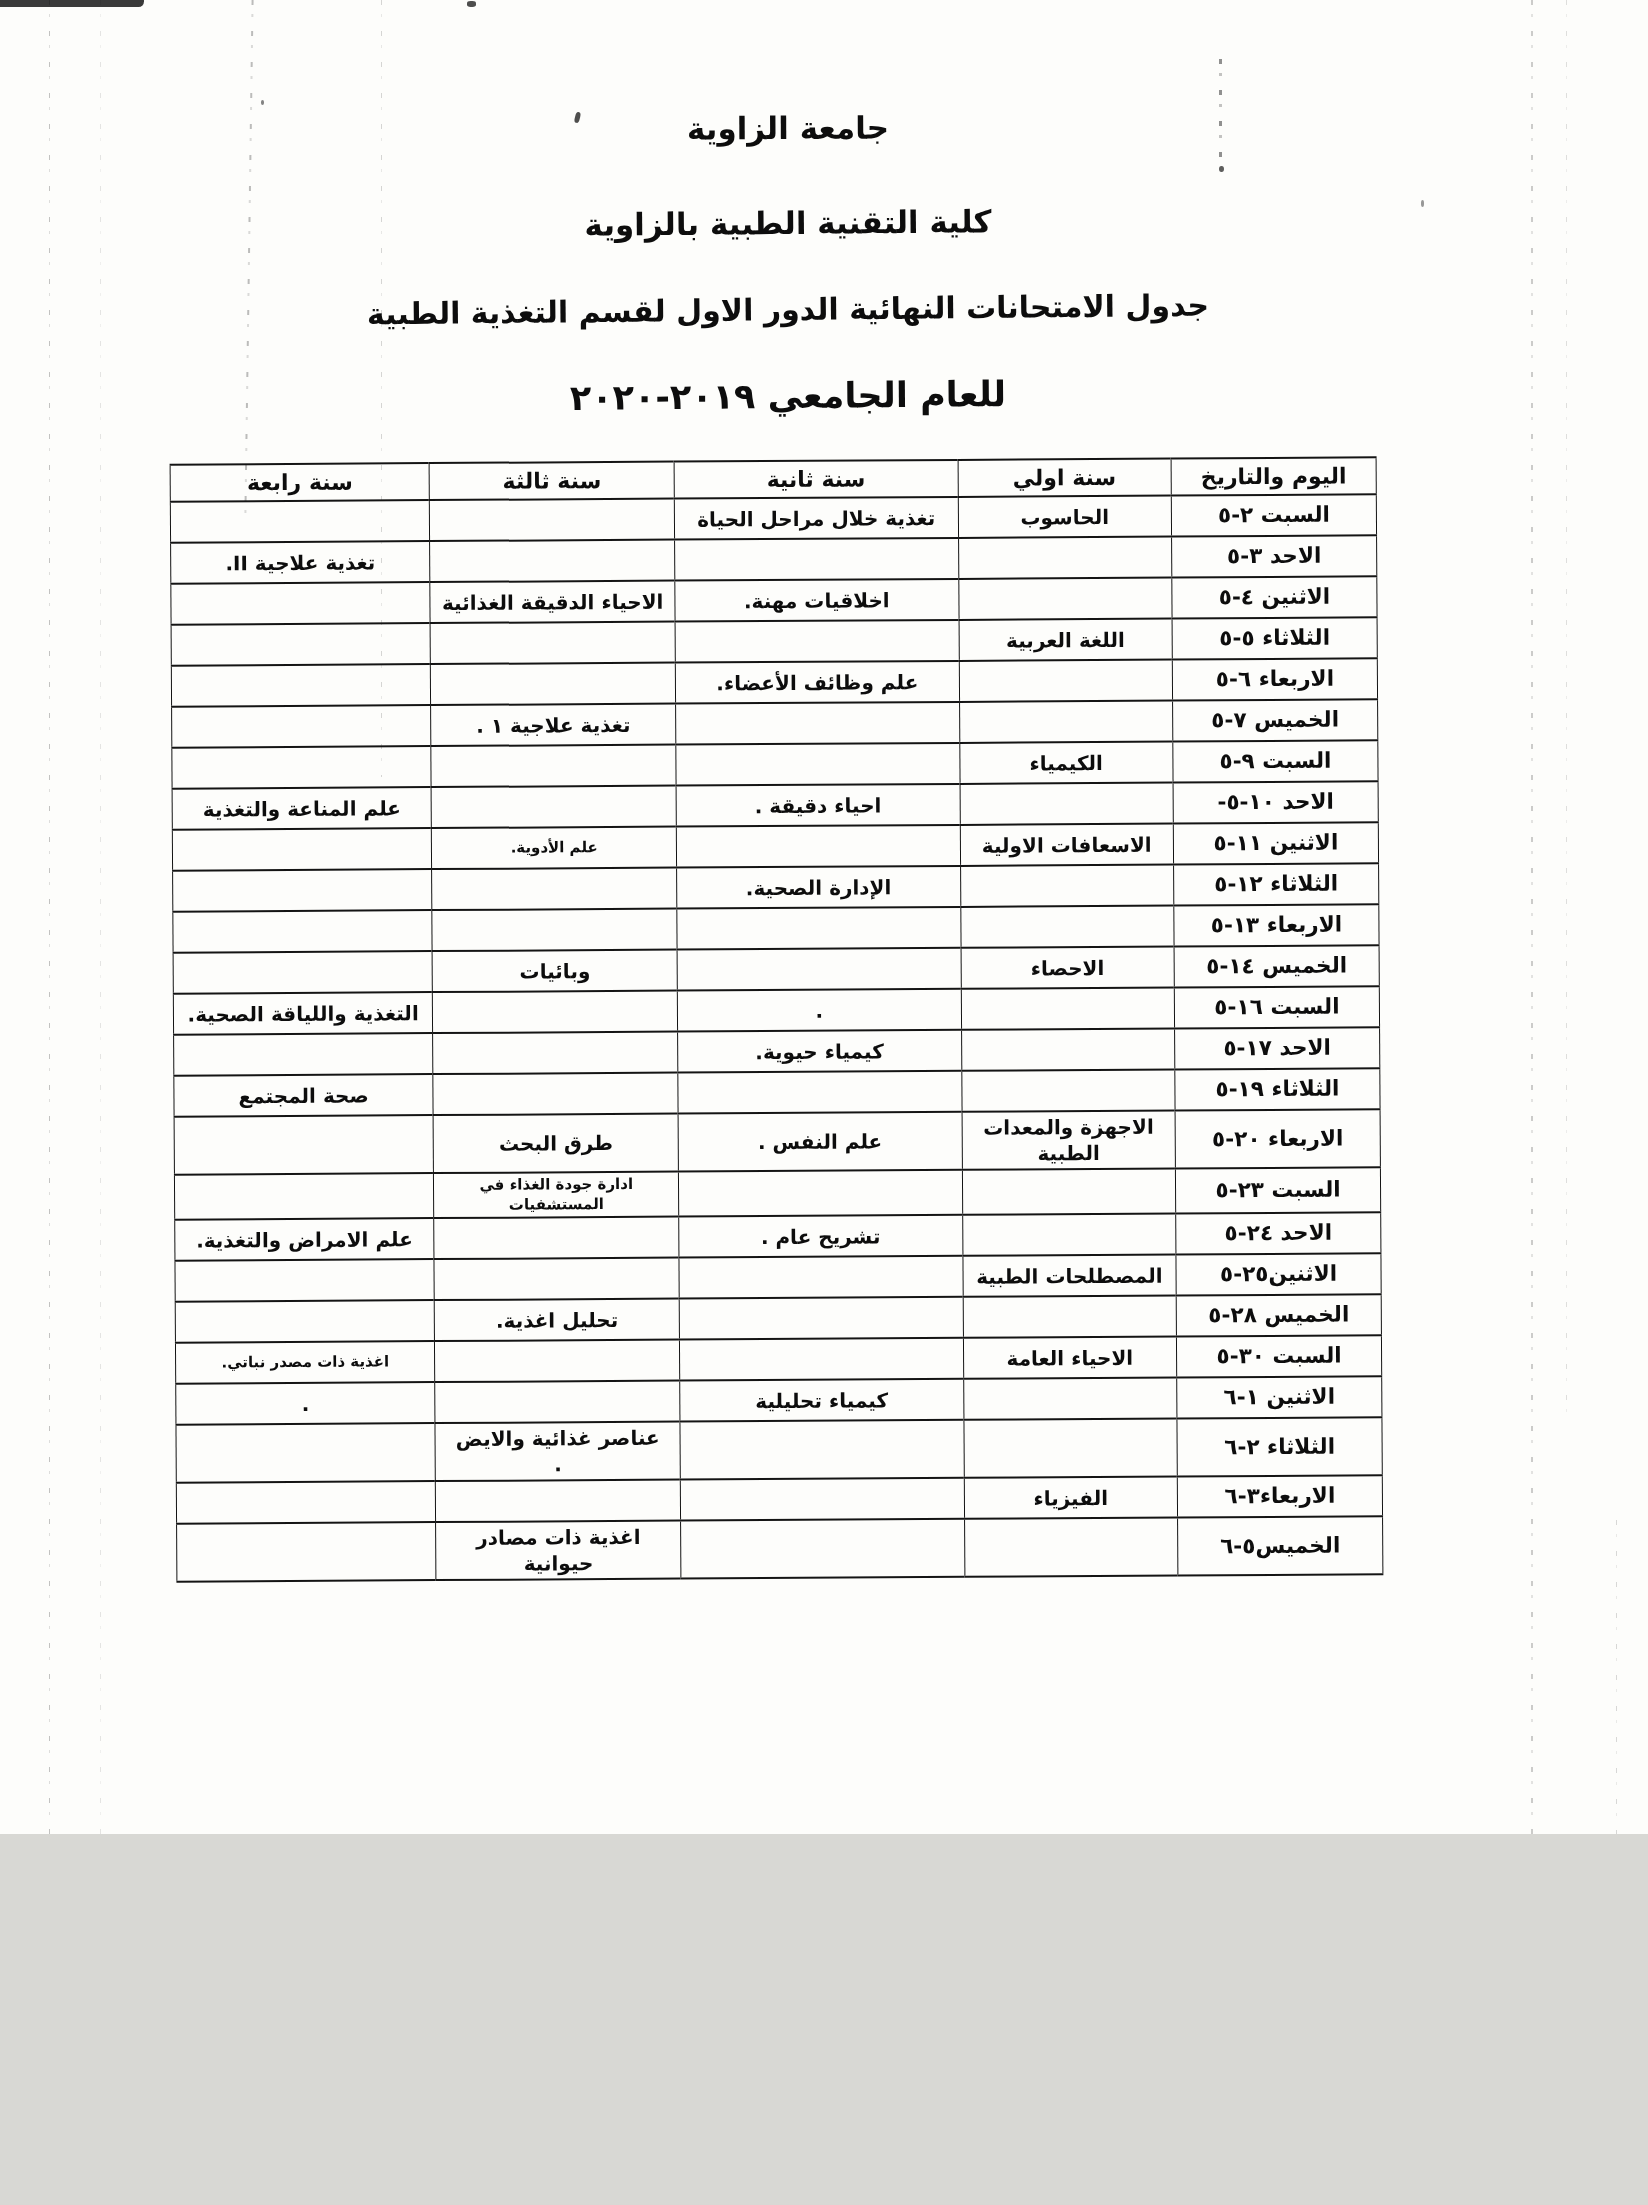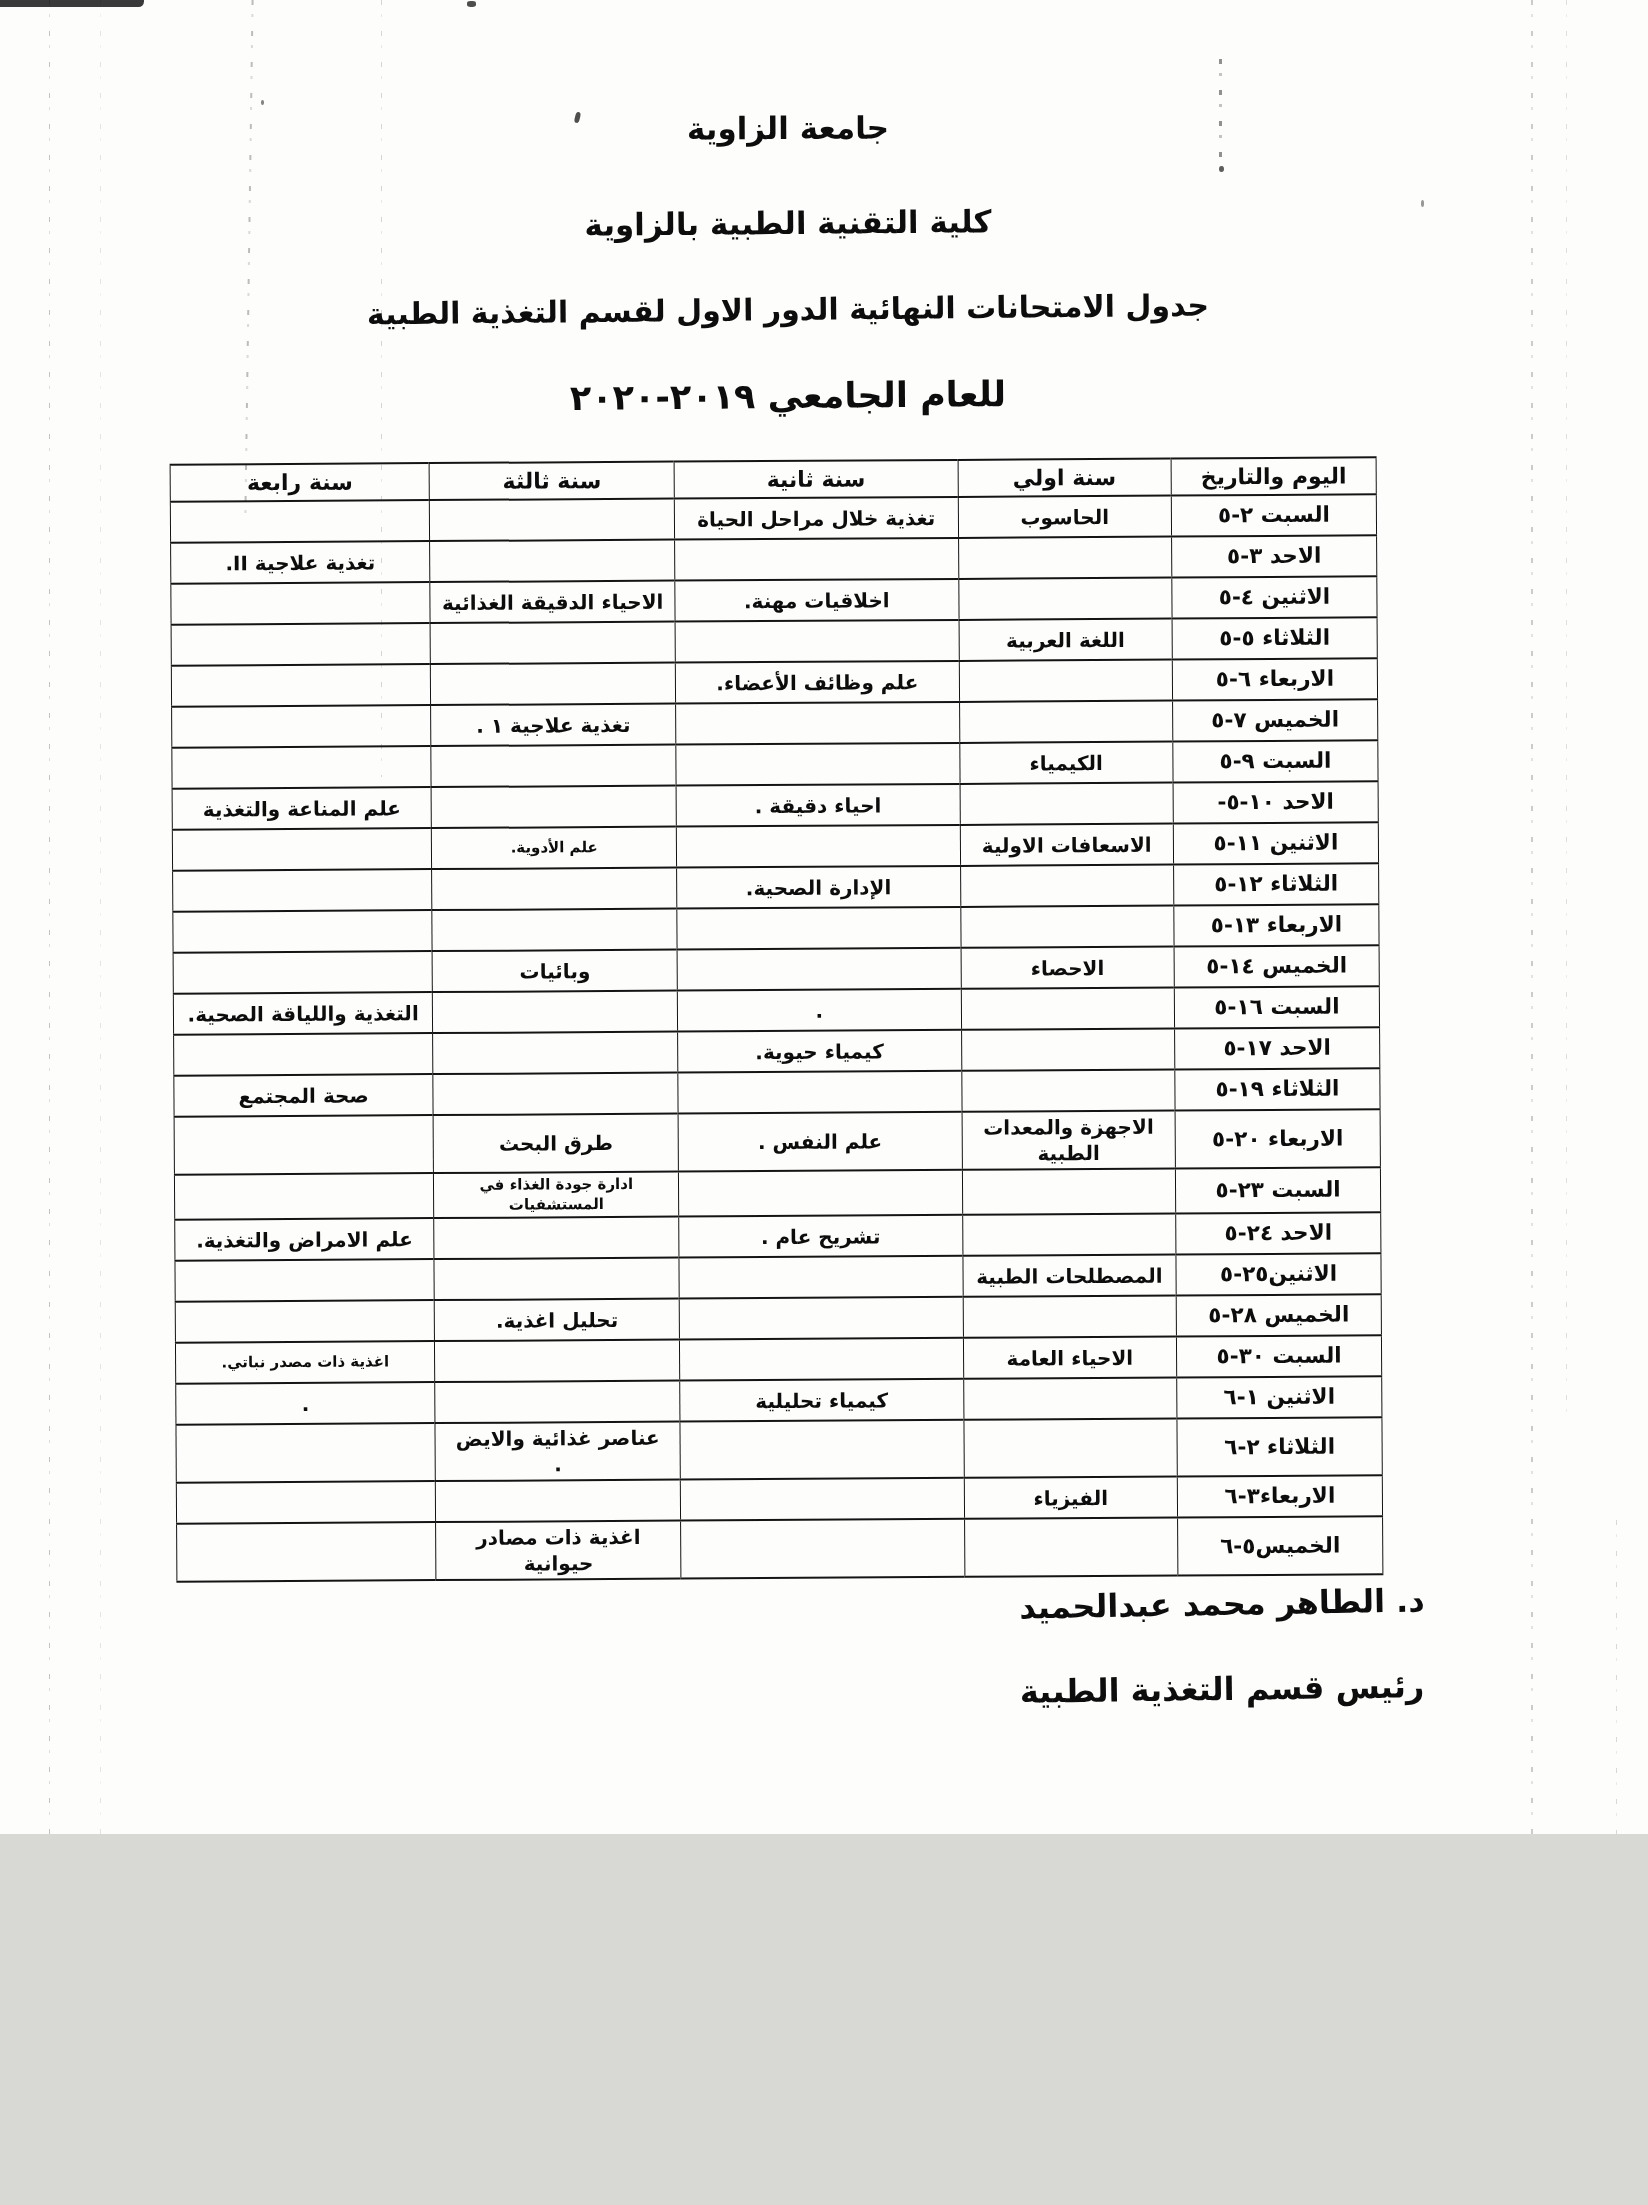--- a/index.html
+++ b/index.html
@@ -289,24 +289,20 @@
         <tr>
           <td class="date">الخميس٥-٦</td>
           <td></td>
           <td></td>
           <td>اغذية ذات مصادر حيوانية</td>
           <td></td>
         </tr>
       </tbody>
   </table>
 
-  <div class="signature">
-    <div class="sig-name">د. الطاهر محمد عبدالحميد</div>
-    <div class="sig-title">رئيس قسم التغذية الطبية</div>
-  </div>
 
   <div class="approval">
     <div class="approve-word">يعتمد</div>
     <div class="approve-dept">قسم الدراسة والامتحانات بالكلية</div>
   </div>
 
 </div>
 
 
 </body></html>

